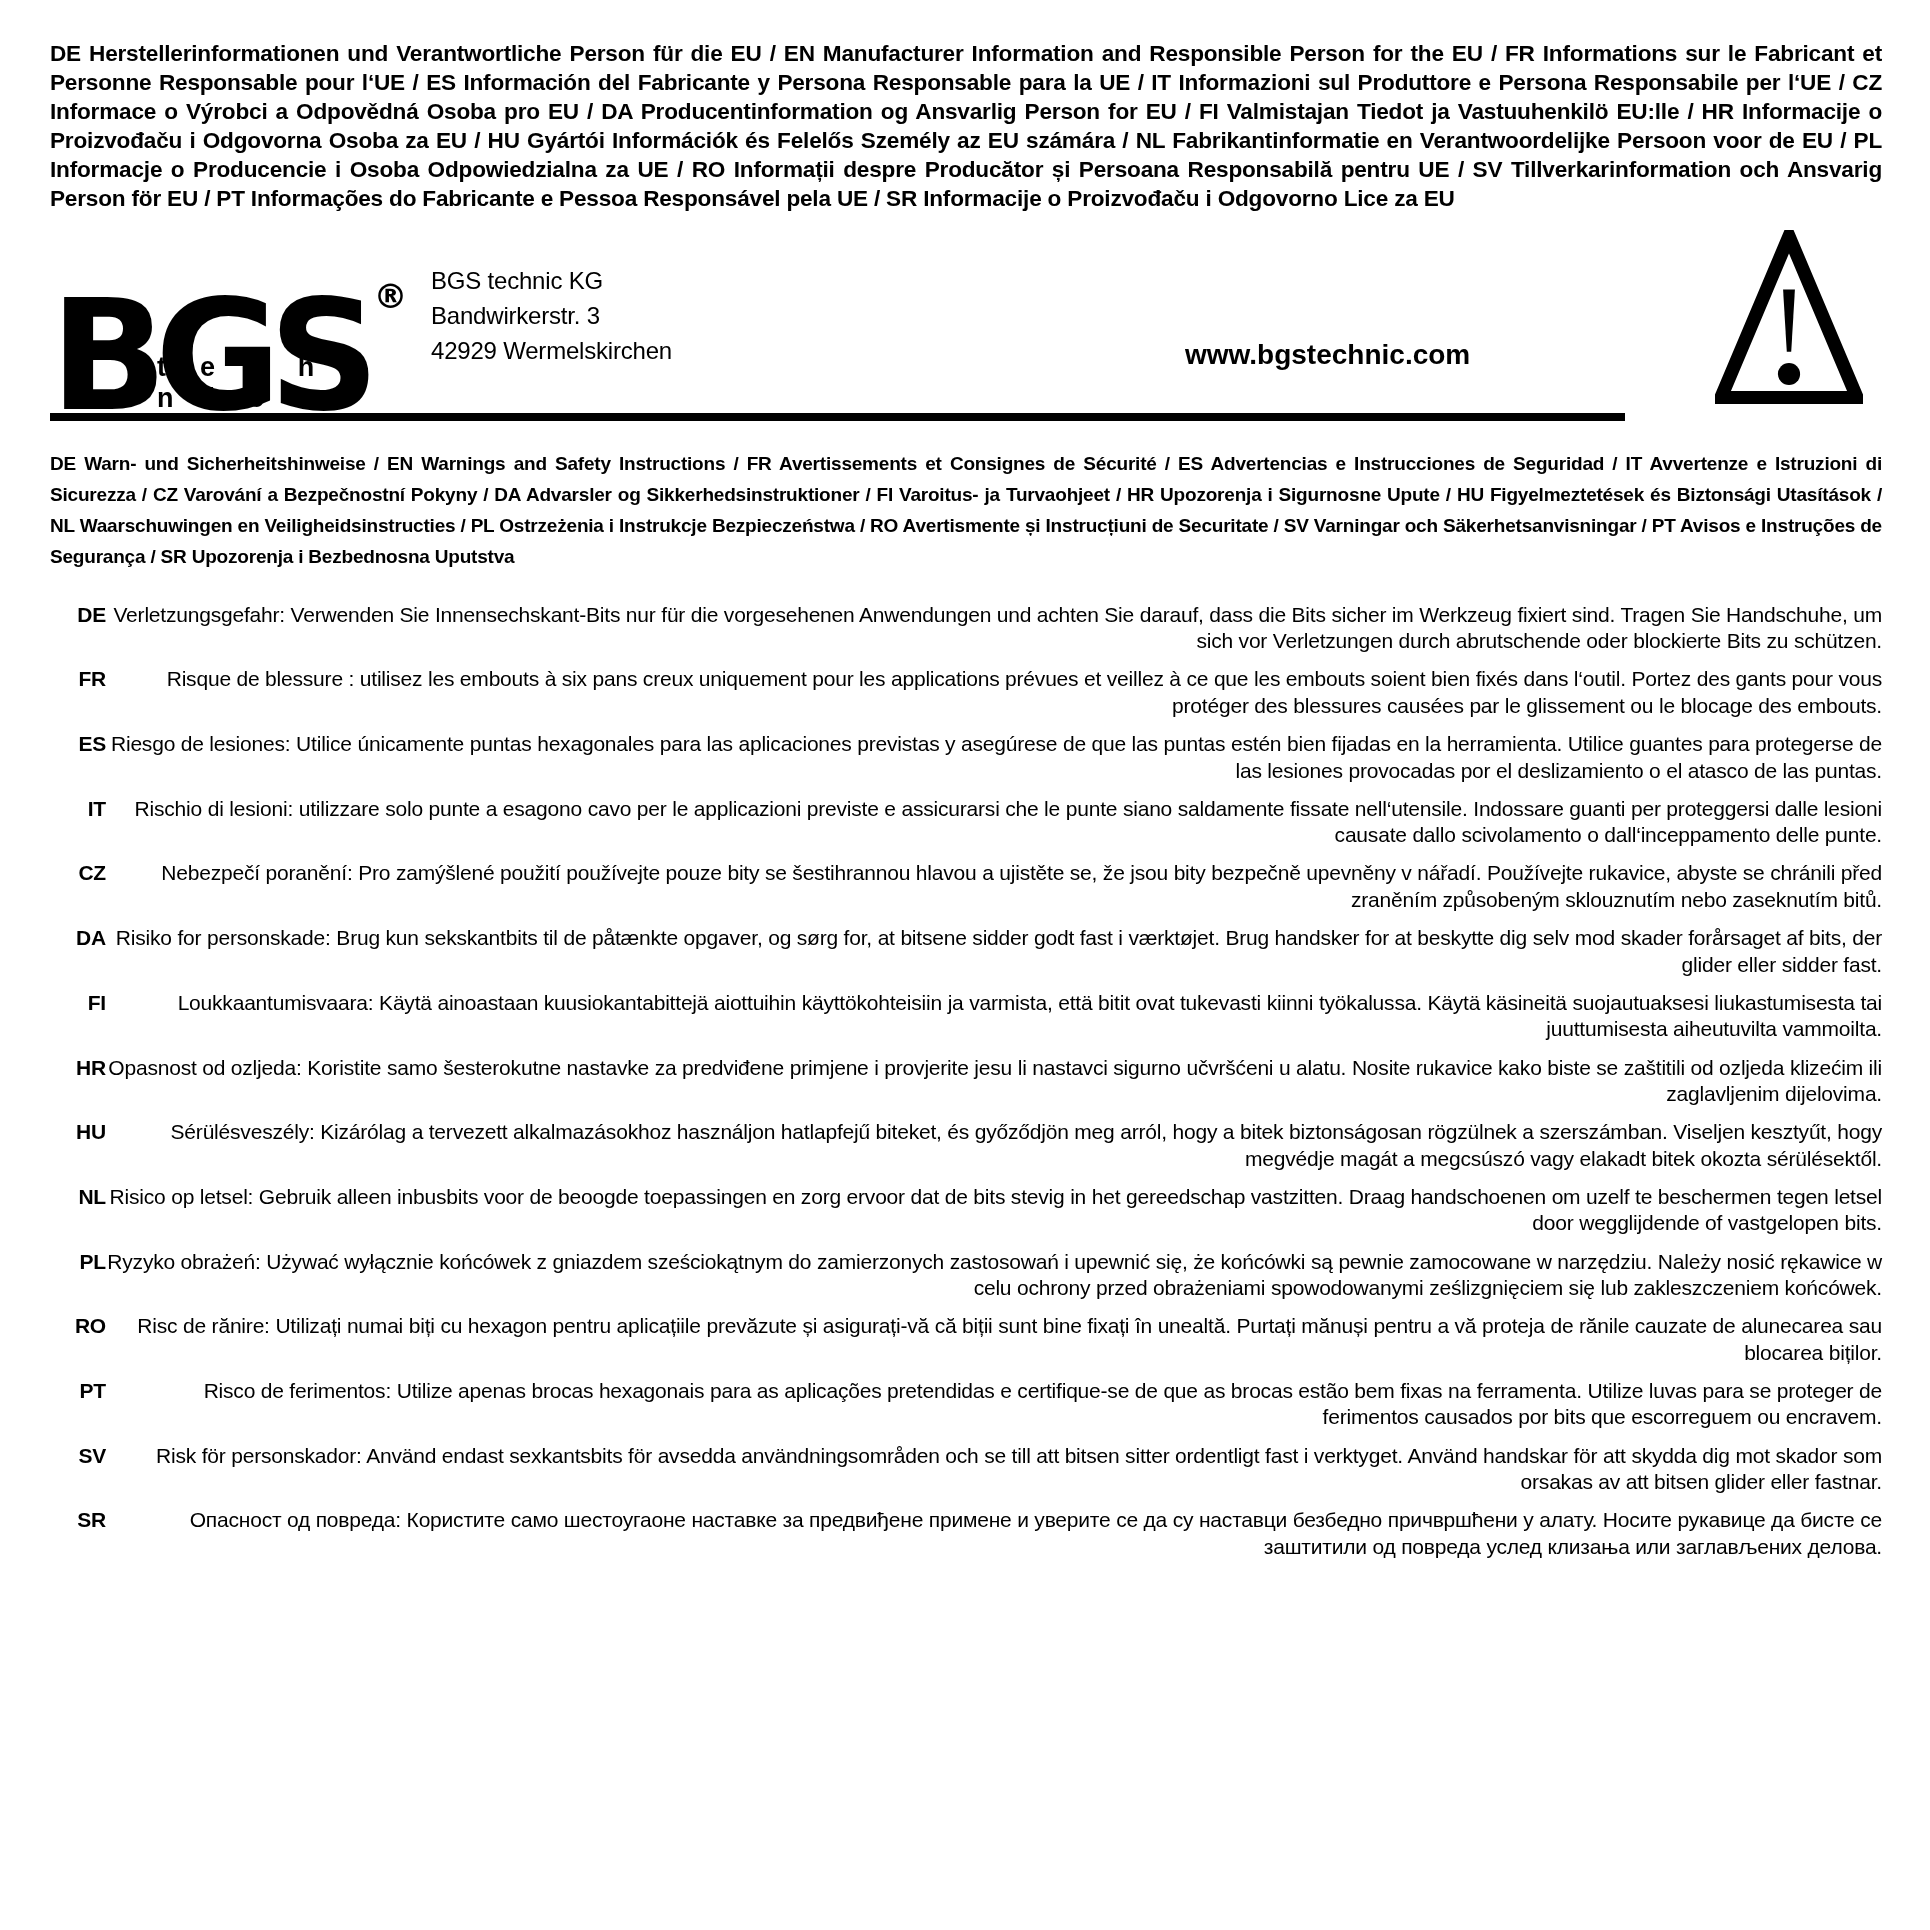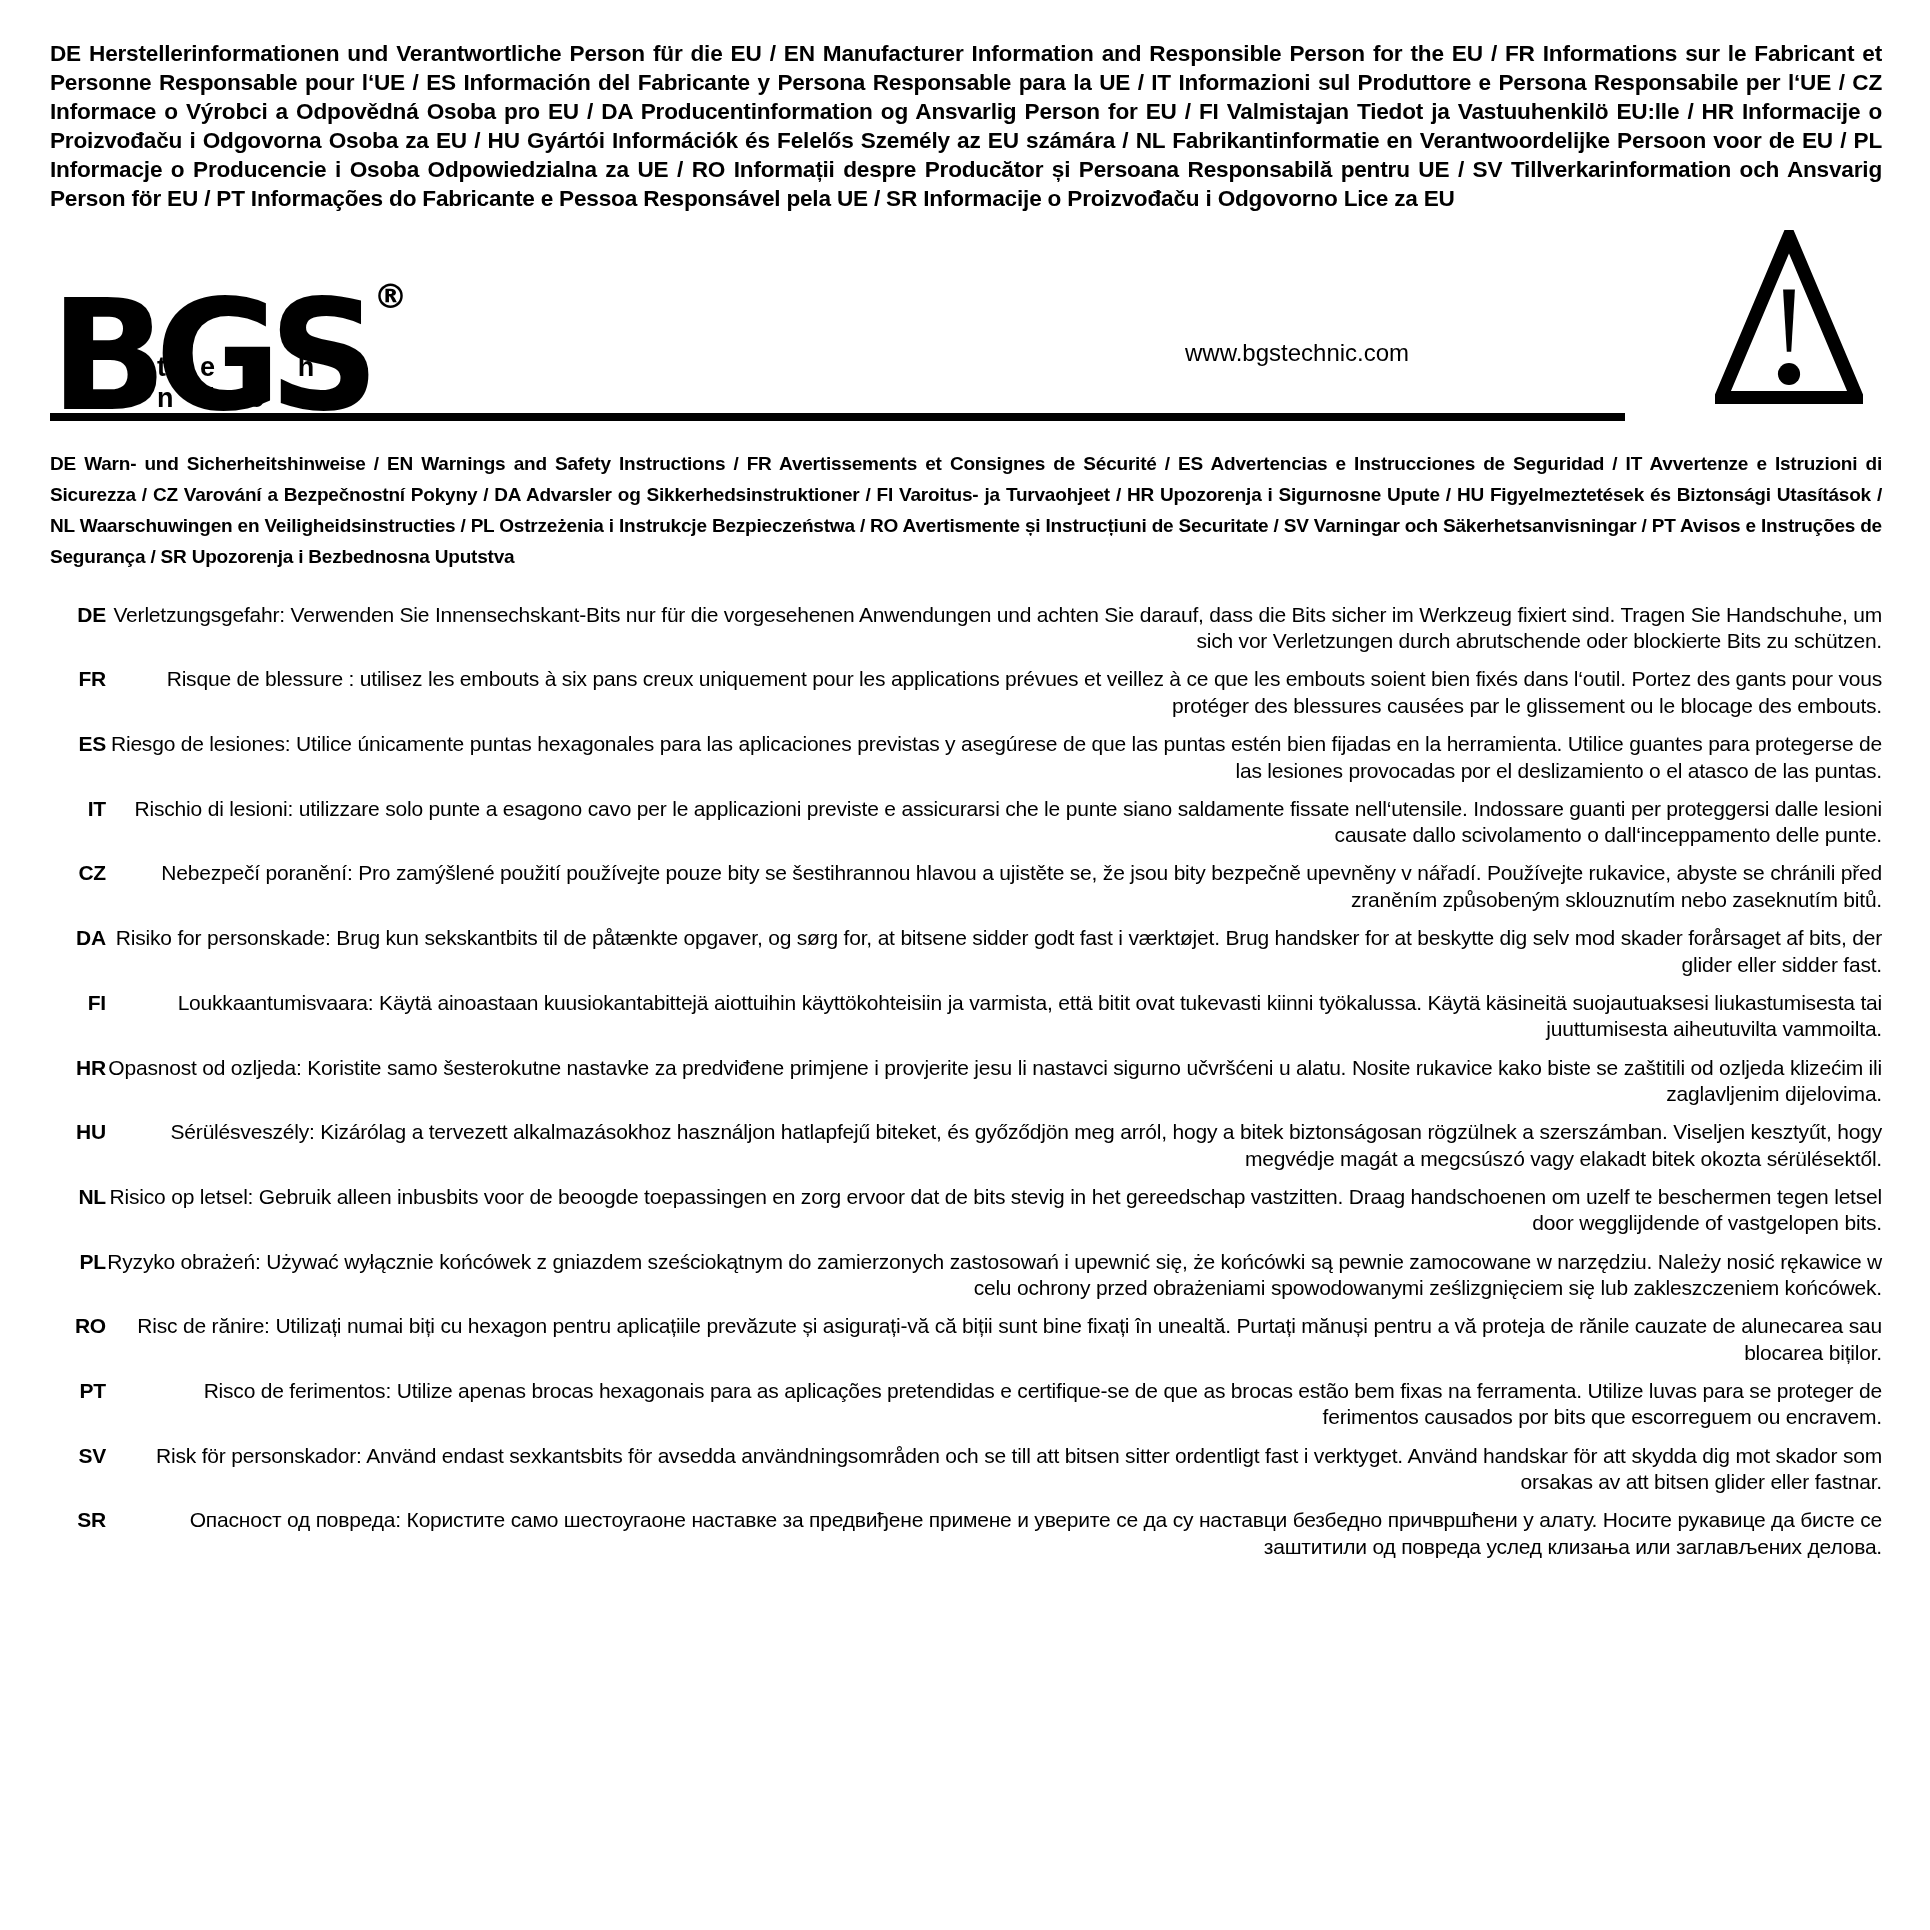--- a/index.html
+++ b/index.html
@@ -33,21 +33,21 @@
   }
   .logo-reg { font-size: 34px; font-weight: 700; vertical-align: 101px; letter-spacing: 0; margin-left: 6.2px; }
   .logo-technic {
     position: absolute; left: 107px; top: 127px;
     font-weight: 700; font-size: 27px; letter-spacing: 13.2px;
   }
   .addr-col { position: absolute; left: 381px; top: 33px; font-size: 24px; line-height: 35px; letter-spacing: -0.2px; }
   .contact-col { position: absolute; left: 774px; top: 33px; font-size: 24px; line-height: 35px; letter-spacing: -0.2px; }
   .website {
     position: absolute; left: 1135px; top: 109px;
-    font-weight: 400; font-size: 24px; letter-spacing: 0px;
+    font-weight: 700; font-size: 28px; letter-spacing: 0px;
   }
   .warning-triangle { position: absolute; right: 18.7px; top: 0; width: 148px; height: 174px; }
 
   .divider { height: 8.6px; background: #000; width: 1575px; margin-top: 1.6px; }
 
   
   .safety-header {
     margin-top: 26.5px;
     font-weight: 700;
     font-size: 19px;
@@ -74,20 +74,25 @@
 <div class="page">
 
   <div class="doc-header">DE Herstellerinformationen und Verantwortliche Person für die EU  /  EN Manufacturer Information and Responsible Person for the EU  /  FR Informations sur le Fabricant et Personne Responsable pour l‘UE  /  ES Información del Fabricante y Persona Responsable para la UE  /  IT Informazioni sul Produttore e Persona Responsabile per l‘UE  /  CZ Informace o Výrobci a Odpovědná Osoba pro EU  /  DA Producentinformation og Ansvarlig Person for EU  /  FI Valmistajan Tiedot ja Vastuuhenkilö EU:lle  /  HR Informacije o Proizvođaču i Odgovorna Osoba za EU  /  HU Gyártói Információk és Felelős Személy az EU számára  /  NL Fabrikantinformatie en Verantwoordelijke Persoon voor de EU  /  PL Informacje o Producencie i Osoba Odpowiedzialna za UE  /  RO Informații despre Producător și Persoana Responsabilă pentru UE  /  SV Tillverkarinformation och Ansvarig Person för EU  /  PT Informações do Fabricante e Pessoa Responsável pela UE  /  SR Informacije o Proizvođaču i Odgovorno Lice za EU</div>
 
   <div class="brand">
     <div class="logo">
       <span class="logo-bgs"><span>BGS</span><span class="logo-reg">®</span></span>
       <span class="logo-technic">t e c h n i c</span>
     </div>
 
+    <div class="addr-col">
+      <div>BGS technic KG</div>
+      <div>Bandwirkerstr. 3</div>
+      <div>42929 Wermelskirchen</div>
+    </div>
 
 
     <div class="website">www.bgstechnic.com</div>
 
     <svg class="warning-triangle" viewBox="0 0 100 117" xmlns="http://www.w3.org/2000/svg">
       <path d="M50 4 L96 113 L4 113 Z" fill="none" stroke="#000" stroke-width="9" stroke-linejoin="miter"></path>
       <path d="M46 40 L54 40 L51.5 82 L48.5 82 Z" fill="#000"></path>
       <circle cx="50" cy="97" r="7.5" fill="#000"></circle>
     </svg>
   </div>

